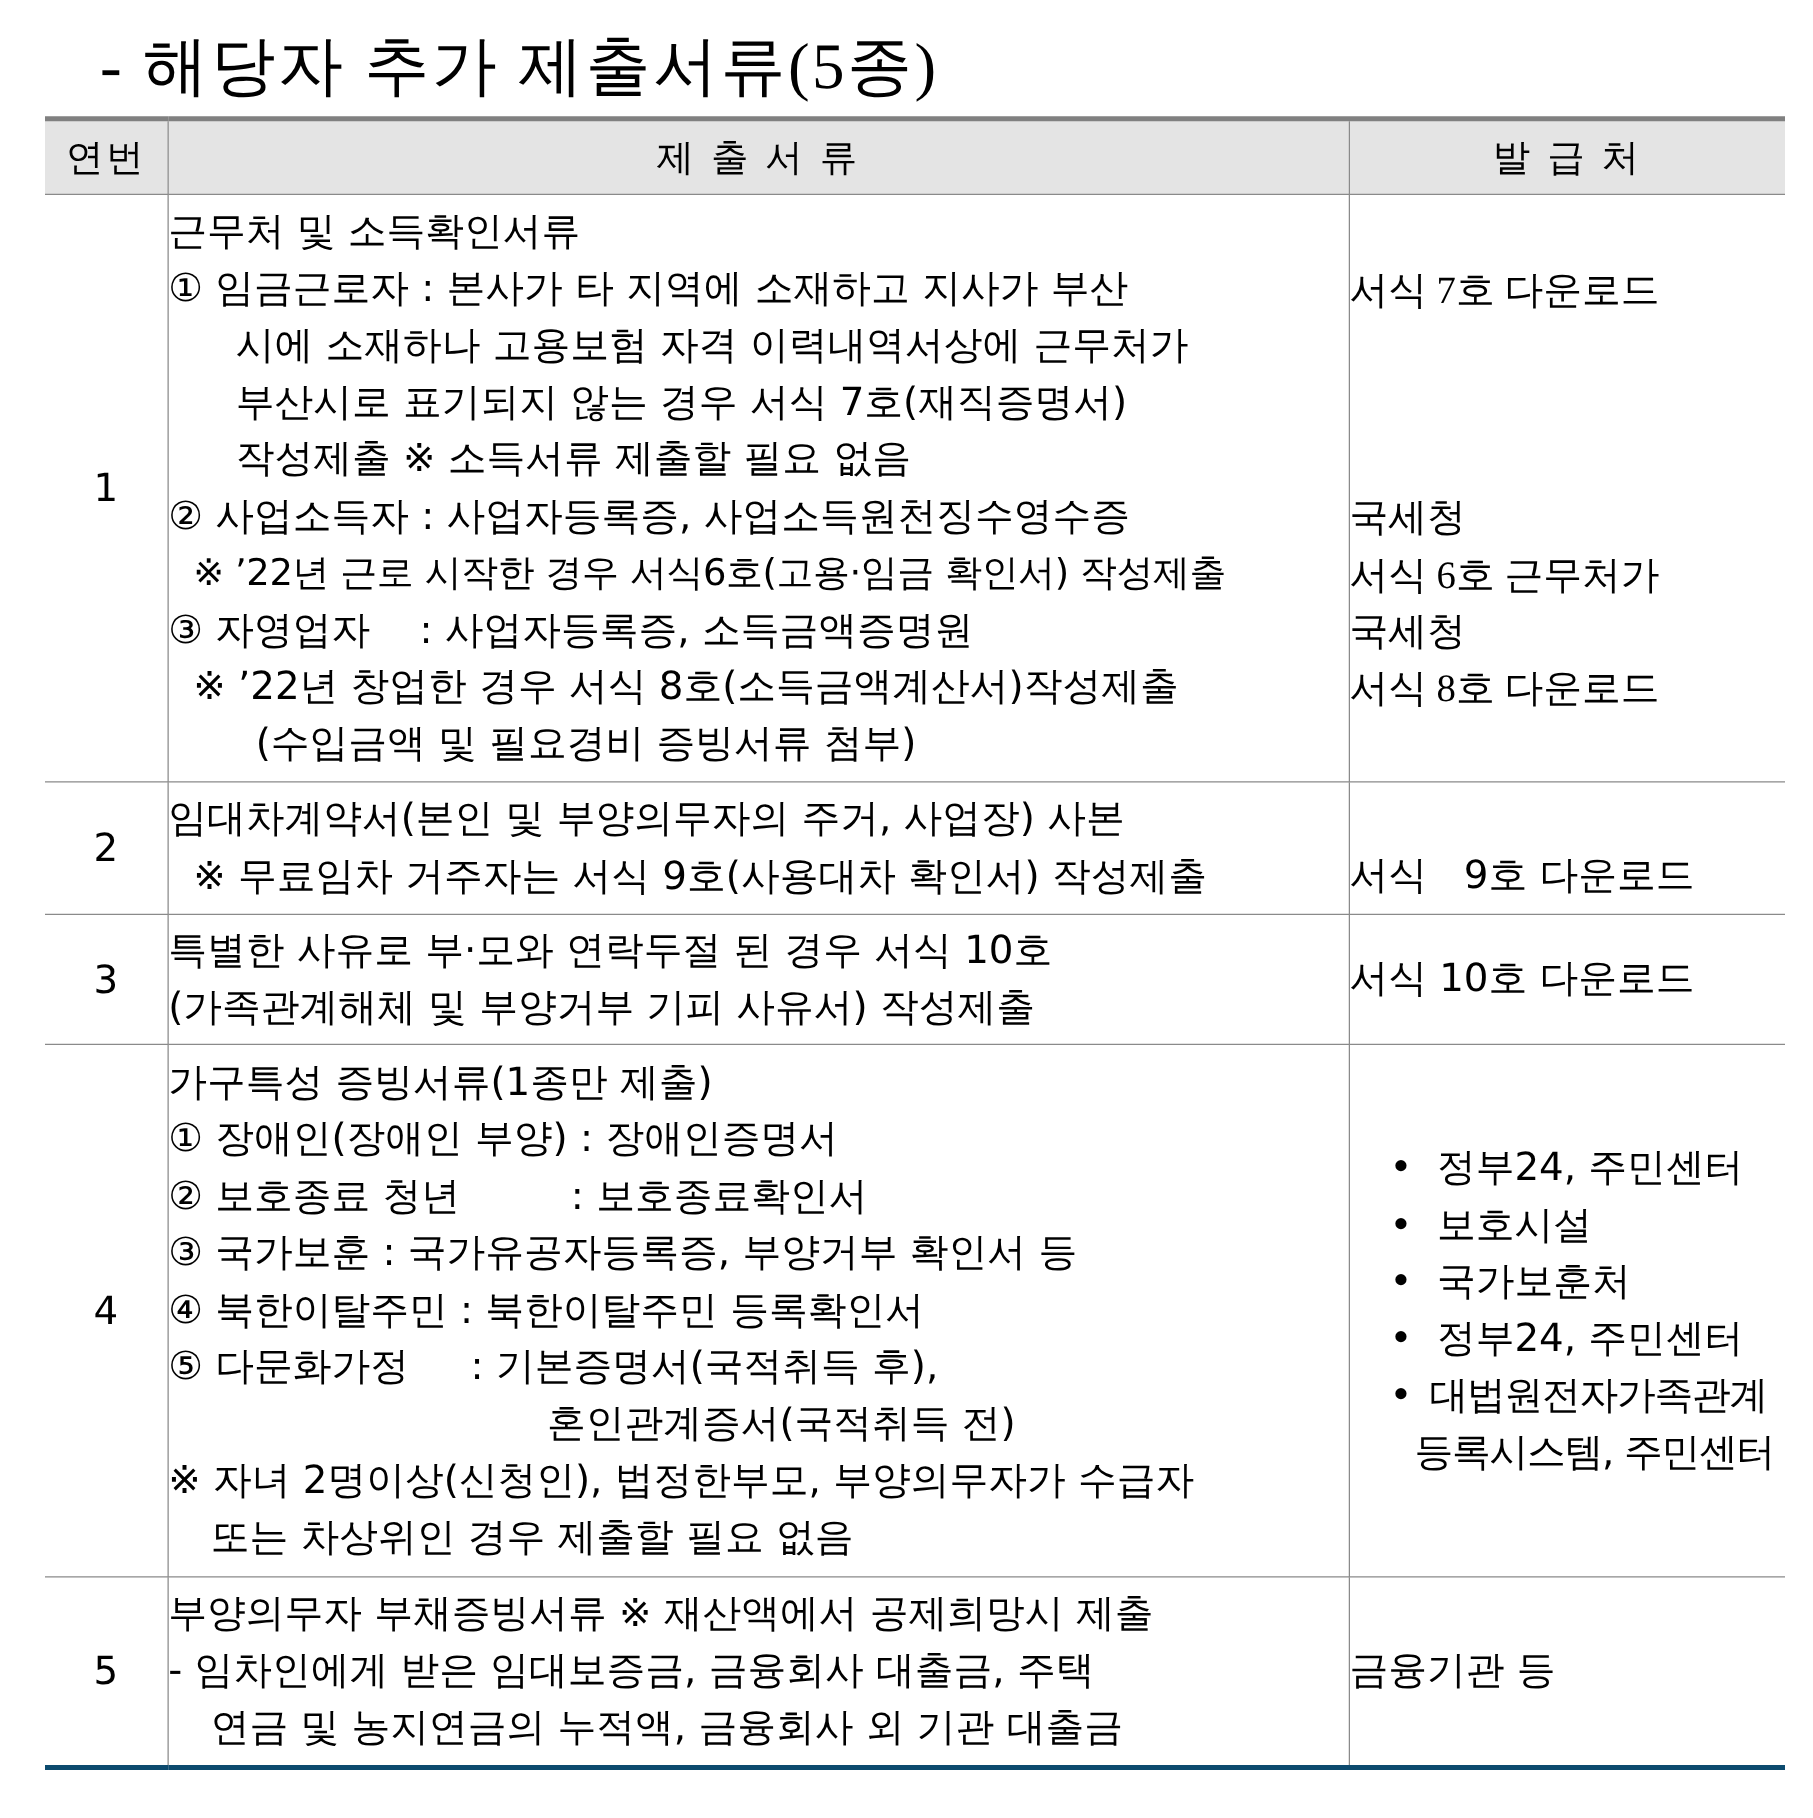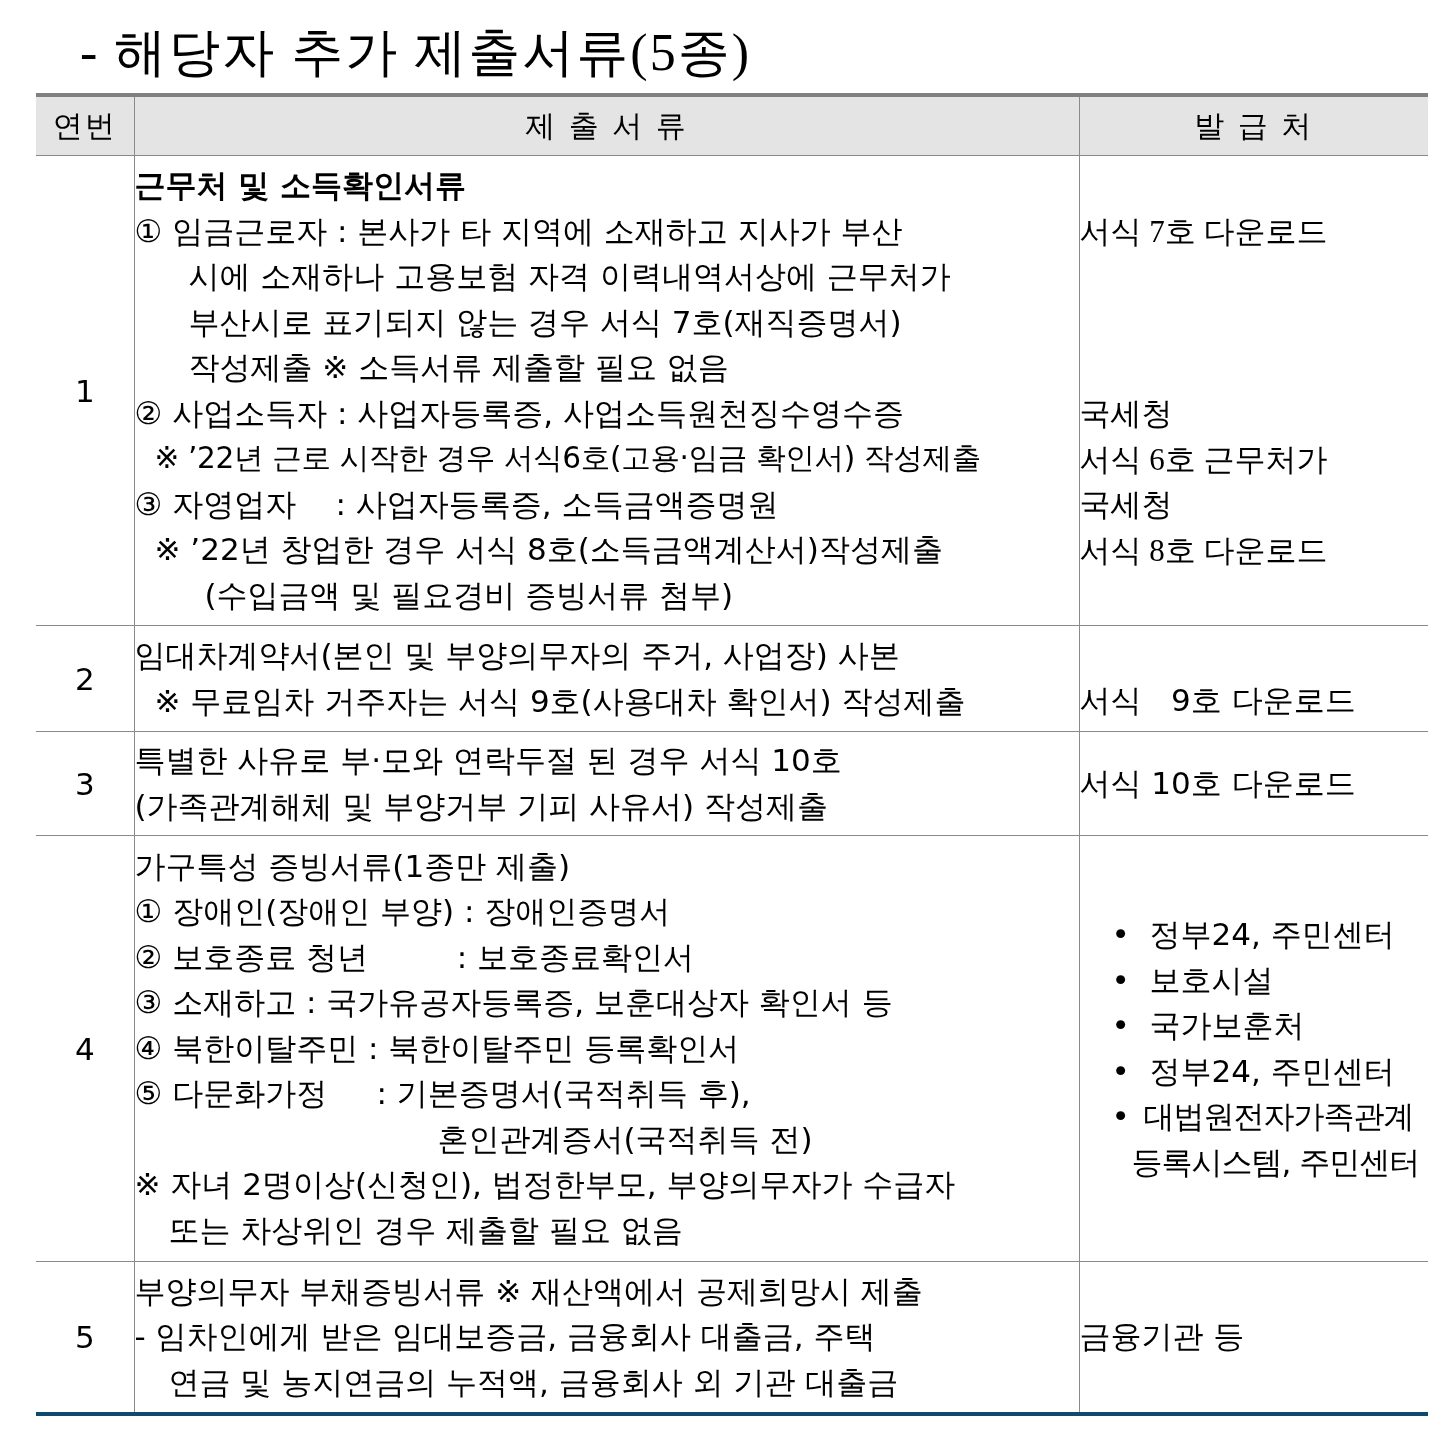--- a/index.html
+++ b/index.html
@@ -29,23 +29,23 @@
     table.docs tbody tr:last-child td { border-bottom: 4px solid #0c4a6e; margin-left: 33px; }
     table.docs thead th {
       background: #e4e4e4; height: 58px; font-weight: normal;
       font-size: 30px; text-align: center; letter-spacing: 2px;
     }
     th.col-hdr-spaced { letter-spacing: 14px; }
     td.num { text-align: center; font-size: 31px; }
     td.content { padding: 8px 10px 8px 16px; font-size: 31px; line-height: 45.5px; }
     td.issuer { padding: 6px 8px 6px 16px; font-size: 31px; line-height: 45.5px; }
     .line { white-space: pre; display: block; }
-    .bold { font-weight: bold; }
+    .bold { font-weight: normal; }
     .ind1 { padding-left: 54px; }
-    .ind-note { padding-left: 20px; }
+    .ind-note { padding-left: 4px; margin-left: 16px; }
     .ind-note2 { padding-left: 70px; }
     .ind-cont { padding-left: 303px; }
     .ind-dash { padding-left: 34px; }
     .bullets { list-style: none; margin: 0; padding: 0 0 0 10px; }
     .bullets li { white-space: pre; display: block; }
     .bullet-dot { display: inline-block; width: 38px; text-align: left; }
     .bullet-cont { padding-left: 20px; }
     .top { vertical-align: top !important; font-family: Liberation Serif, serif; }
     .spacer { display: block; height: 45.5px; }
   </style>
@@ -116,21 +116,21 @@
         <span class="line">서식 10호 다운로드</span>
       </td>
     </tr>
 
     <tr style="height:426px">
       <td class="num">4</td>
       <td class="content">
         <span class="line">가구특성 증빙서류(1종만 제출)</span>
         <span class="line">① 장애인(장애인 부양) : 장애인증명서</span>
         <span class="line">② 보호종료 청년         : 보호종료확인서</span>
-        <span class="line">③ 소재하고 : 국가유공자등록증, 보훈대상자 확인서 등</span>
+        <span class="line">③ 국가보훈 : 국가유공자등록증, 부양거부 확인서 등</span>
         <span class="line">④ 북한이탈주민 : 북한이탈주민 등록확인서</span>
         <span class="line">⑤ 다문화가정     : 기본증명서(국적취득 후),</span>
         <span class="line ind-cont">혼인관계증서(국적취득 전)</span>
         <span class="line">※ 자녀 2명이상(신청인), 법정한부모, 부양의무자가 수급자</span>
         <span class="line ind-dash">또는 차상위인 경우 제출할 필요 없음</span>
       </td>
       <td class="issuer" style="padding-left:22px">
         <ul class="bullets">
           <li><span class="bullet-dot">•</span><span>정부24, 주민센터</span></li>
           <li><span class="bullet-dot">•</span><span>보호시설</span></li>

